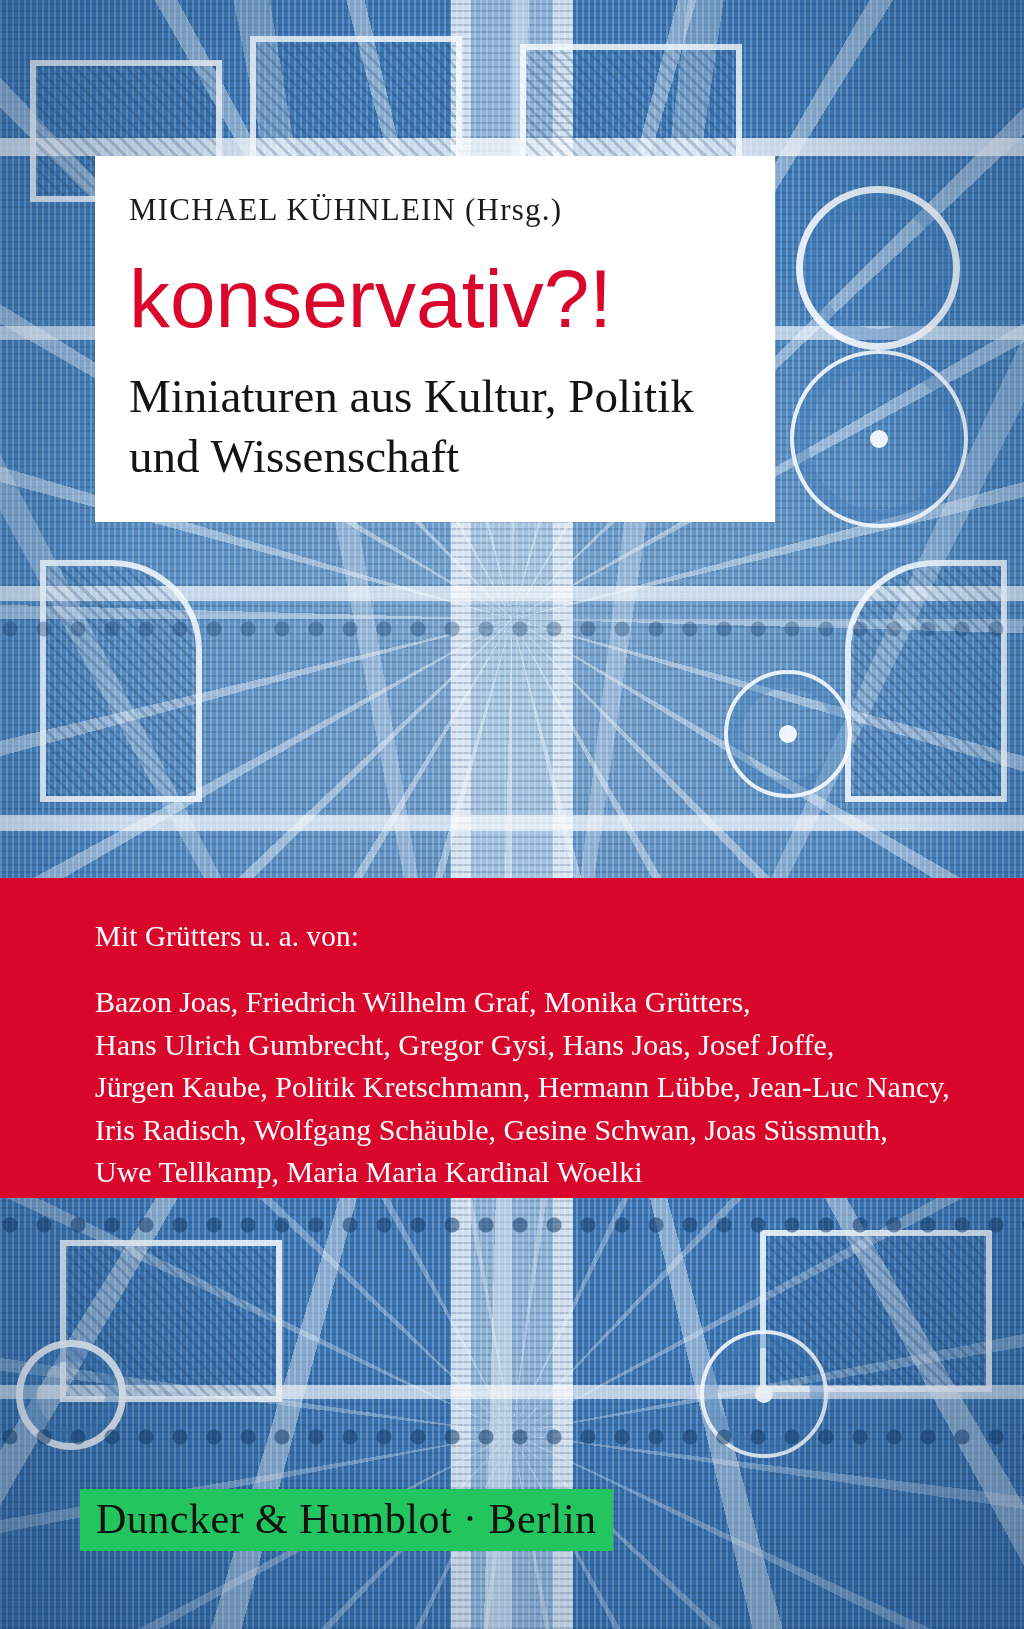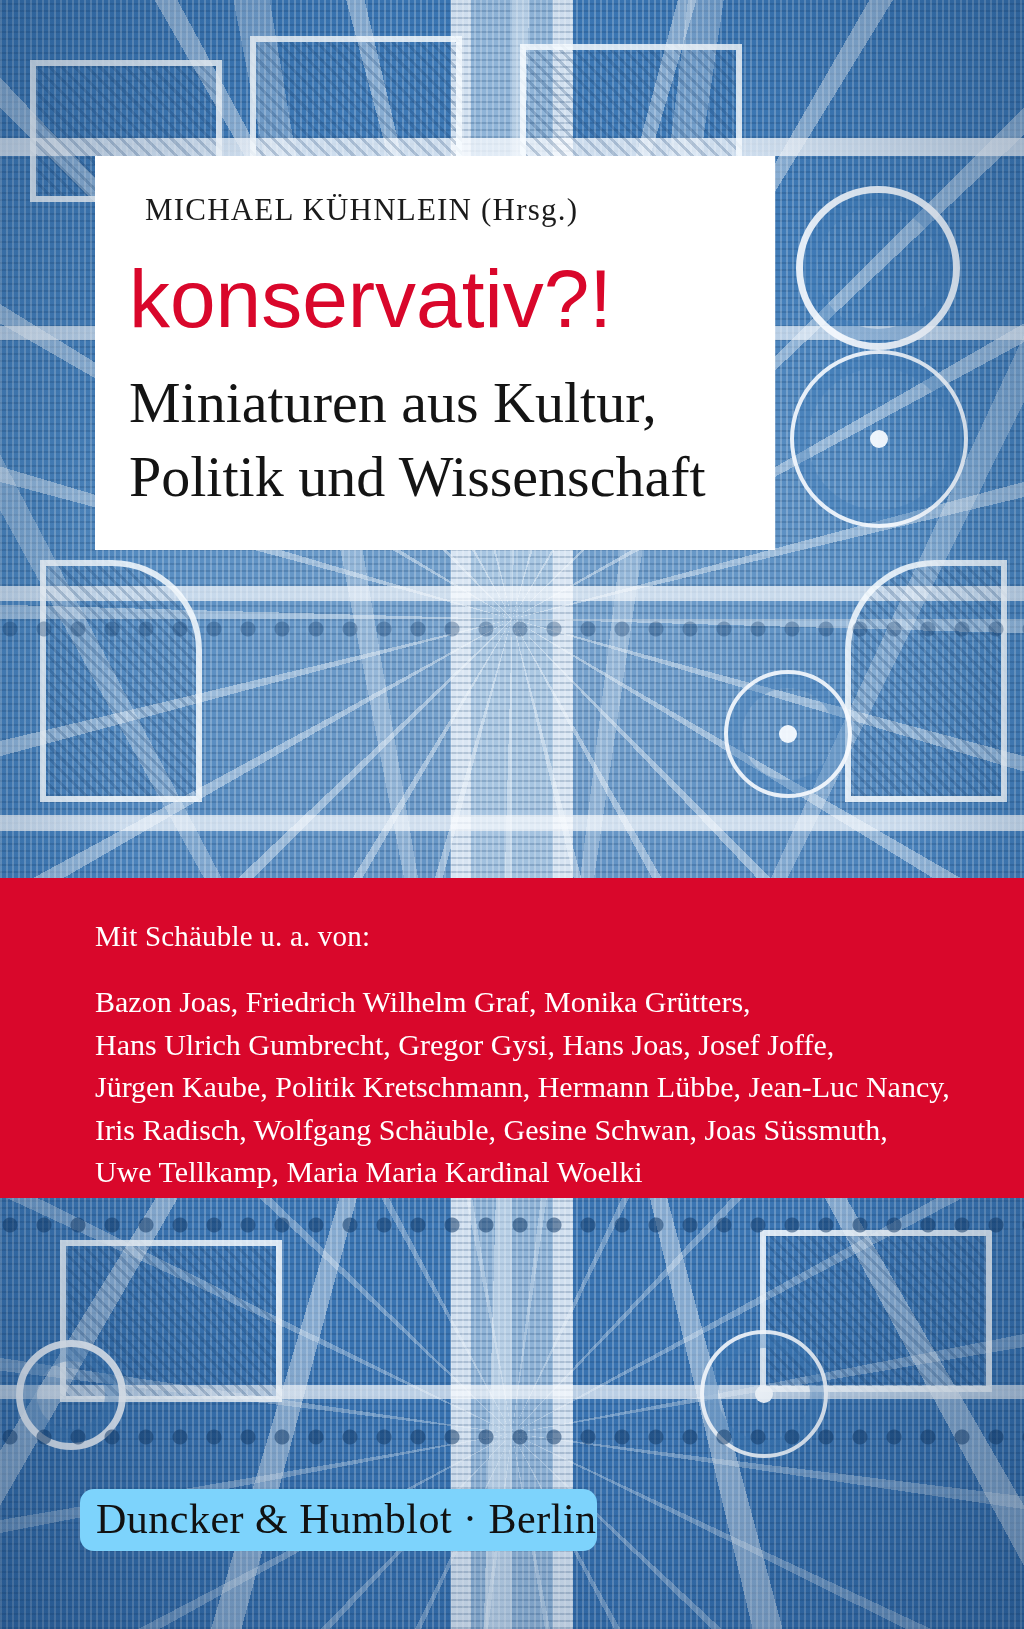--- a/index.html
+++ b/index.html
@@ -137,33 +137,33 @@
     width: 680px;
     background: #ffffff;
     padding: 32px 34px 36px 34px;
     box-sizing: border-box;
   }
   .editor {
     font-family: "Liberation Serif", serif;
     font-size: 31px;
     letter-spacing: 1.2px;
     color: #1b1b1b;
-    margin: 4px 0 30px 16px;
+    margin: 4px 0 30px 0;
   }
   .main-title {
     font-family: Liberation Sans, sans-serif;
     font-size: 82px;
     line-height: 1;
     color: #d9072b;
     margin: 0 0 26px 0;
     font-weight: 400;
   }
   .subtitle {
     font-family: "Liberation Serif", serif;
-    font-size: 58px;
+    font-size: 47px;
     line-height: 1.28;
     color: #141414;
     margin: 0;
     font-weight: 400;
   }
 
   
   .red-band {
     position: absolute;
     left: 0;
@@ -189,26 +189,25 @@
 
   
   .publisher-wrap {
     position: absolute;
     left: 0; right: 0;
     bottom: 78px;
     padding-left: 80px;
   }
   .publisher {
     display: inline-block;
-    background: #7dd3fc;
+    background: #22c55e;
     color: #111111;
     font-size: 42px;
     letter-spacing: .5px;
-    padding: 6px 0 8px 16px;
-    border-radius: 14px;
+    padding: 6px 16px 8px 16px;
   }
 </style>
 </head>
 <body>
 
 <div class="cover">
 
   <div class="bg"></div>
   <div class="rays"></div>
   <div class="rays2"></div>
@@ -234,21 +233,21 @@
 
   <div class="vignette"></div>
 
   <div class="title-panel">
     <div class="editor">MICHAEL KÜHNLEIN (Hrsg.)</div>
     <div class="main-title">konservativ?!</div>
     <div class="subtitle">Miniaturen aus Kultur, Politik und Wissenschaft</div>
   </div>
 
   <div class="red-band">
-    <p class="contrib-label">Mit Schäuble u. a. von:</p>
+    <p class="contrib-label">Mit Grütters u. a. von:</p>
     <div class="contrib-list">
       <div>Bazon Joas, Friedrich Wilhelm Graf, Monika Grütters,</div>
       <div>Hans Ulrich Gumbrecht, Gregor Gysi, Hans Joas, Josef Joffe,</div>
       <div>Jürgen Kaube, Politik Kretschmann, Hermann Lübbe, Jean-Luc Nancy,</div>
       <div>Iris Radisch, Wolfgang Schäuble, Gesine Schwan, Joas Süssmuth,</div>
       <div>Uwe Tellkamp, Maria Maria Kardinal Woelki</div>
     </div>
   </div>
 
   <div class="publisher-wrap">

